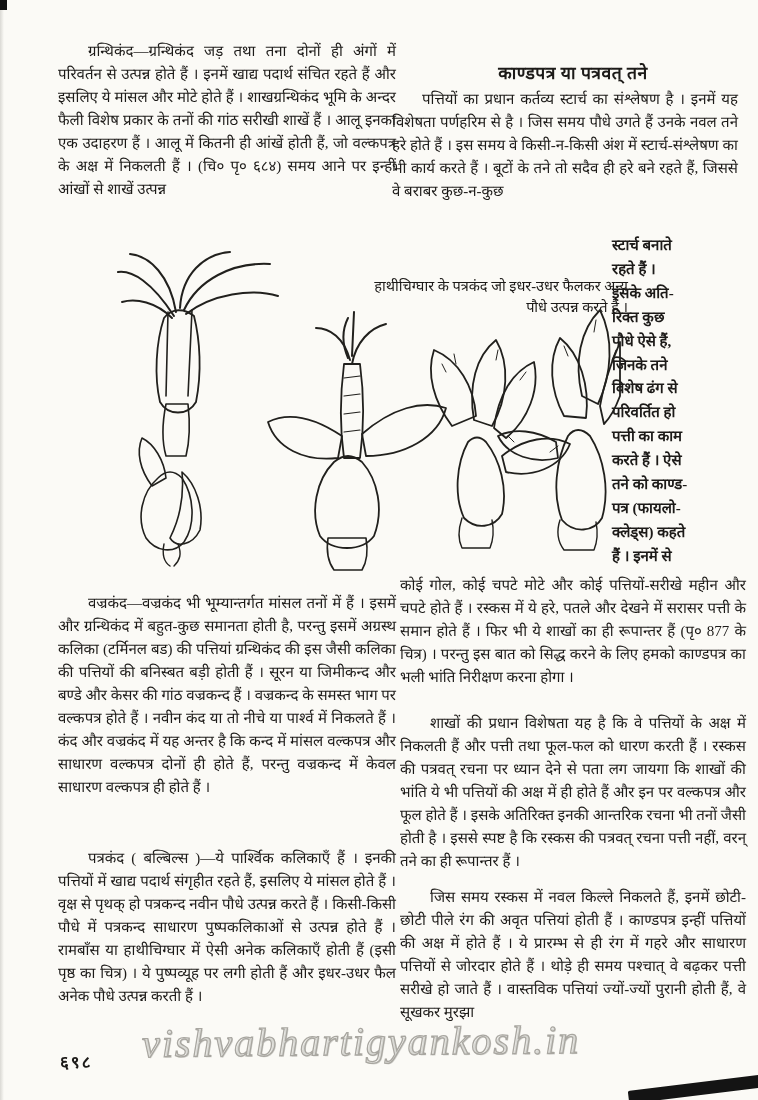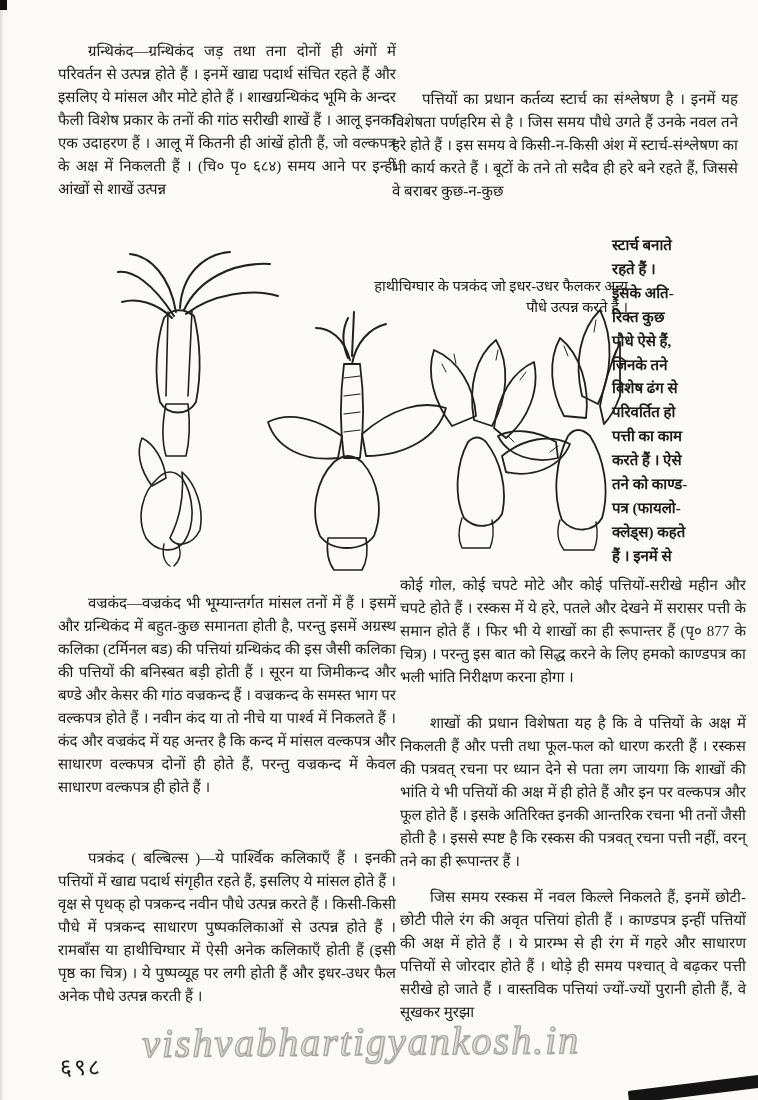--- a/index.html
+++ b/index.html
@@ -32,21 +32,21 @@
     letter-spacing:.5px;
   }
   .caption{
     font-size:14.5px;
     line-height:21px;
     text-align:right;
     white-space:pre-line;
     margin-top:20px;
   }
   .pagenum{
-    font-size:23px;font-weight:normal;letter-spacing:2px;
+    font-size:17px;font-weight:bold;letter-spacing:2px;
   }
   .footer-title{
     font-size:18px;font-weight:bold;text-align:right;
   }
   .watermark{
     font-size:40px;
     font-style:italic;
     letter-spacing:2px;
     color:rgba(255,255,255,.05);
     -webkit-text-stroke:1.3px #a8a6a0;
@@ -70,20 +70,21 @@
 </head>
 <body>
 
 <div class="page">
 
   <div class="edge-shade"></div>
   <div class="corner-mark-tl"></div>
 
   <div class="blk para" style="left:58px;top:40px;width:338px;">ग्रन्थिकंद—ग्रन्थिकंद जड़ तथा तना दोनों ही अंगों में परिवर्तन से उत्पन्न होते हैं । इनमें खाद्य पदार्थ संचित रहते हैं और इसलिए ये मांसल और मोटे होते हैं । शाखग्रन्थिकंद भूमि के अन्दर फैली विशेष प्रकार के तनों की गांठ सरीखी शाखें हैं । आलू इनका एक उदाहरण हैं । आलू में कितनी ही आंखें होती हैं, जो वल्कपत्र के अक्ष में निकलती हैं । (चि० पृ० ६८४) समय आने पर इन्हीं आंखों से शाखें उत्पन्न</div>
 
+  <div class="blk heading" style="left:400px;top:60px;width:346px;">काण्डपत्र या पत्रवत् तने</div>
 
   <div class="blk para" style="left:392px;top:88px;width:346px;">पत्तियों का प्रधान कर्तव्य स्टार्च का संश्लेषण है । इनमें यह विशेषता पर्णहरिम से है । जिस समय पौधे उगते हैं उनके नवल तने हरे होते हैं । इस समय वे किसी-न-किसी अंश में स्टार्च-संश्लेषण का भी कार्य करते हैं । बूटों के तने तो सदैव ही हरे बने रहते हैं, जिससे वे बराबर कुछ-न-कुछ</div>
 
 
   <div class="blk narrowcol" style="left:612px;top:234px;width:134px;font-weight:bold;">स्टार्च बनाते
 रहते हैं ।
 इसके अति-
 रिक्त कुछ
 पौधे ऐसे हैं,
 जिनके तने

